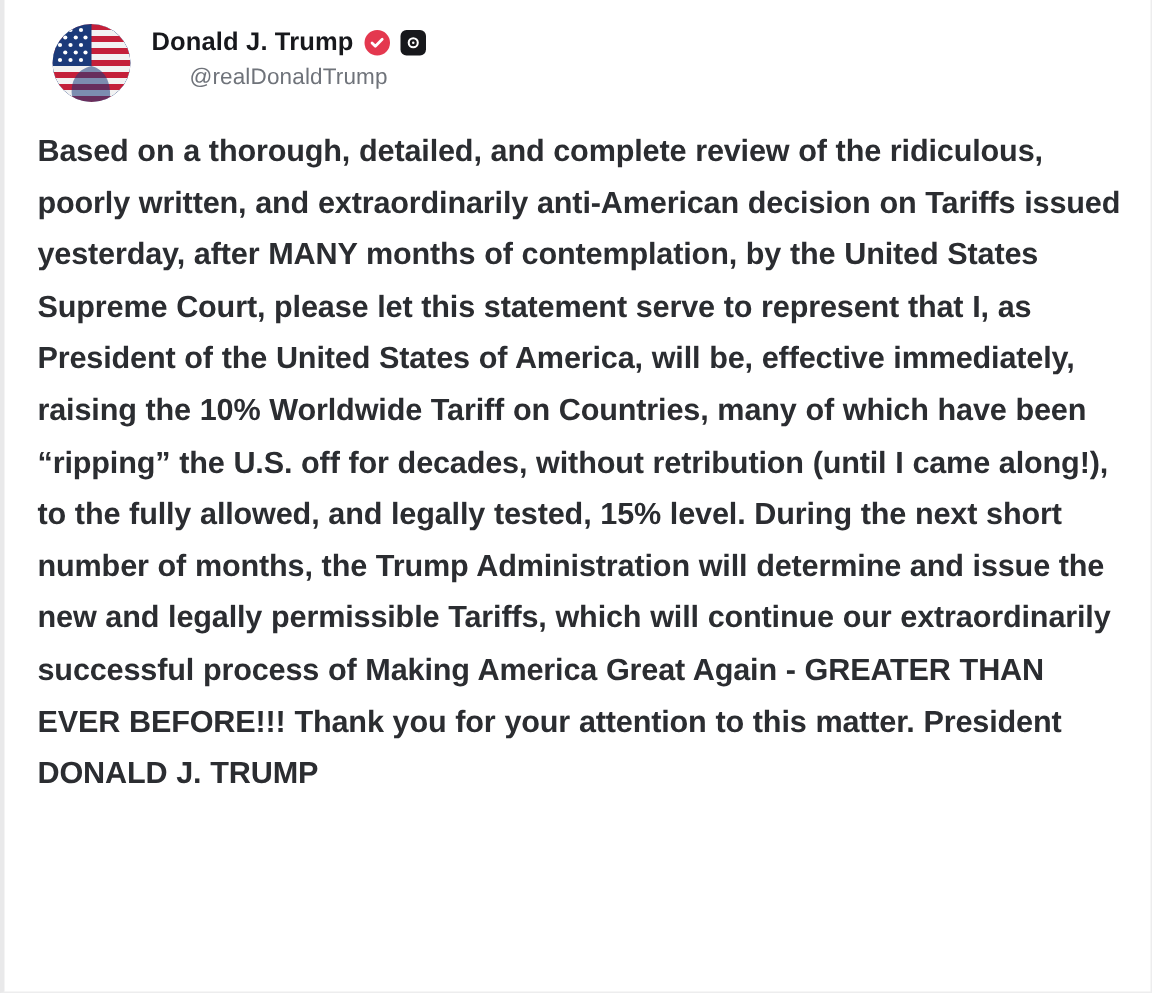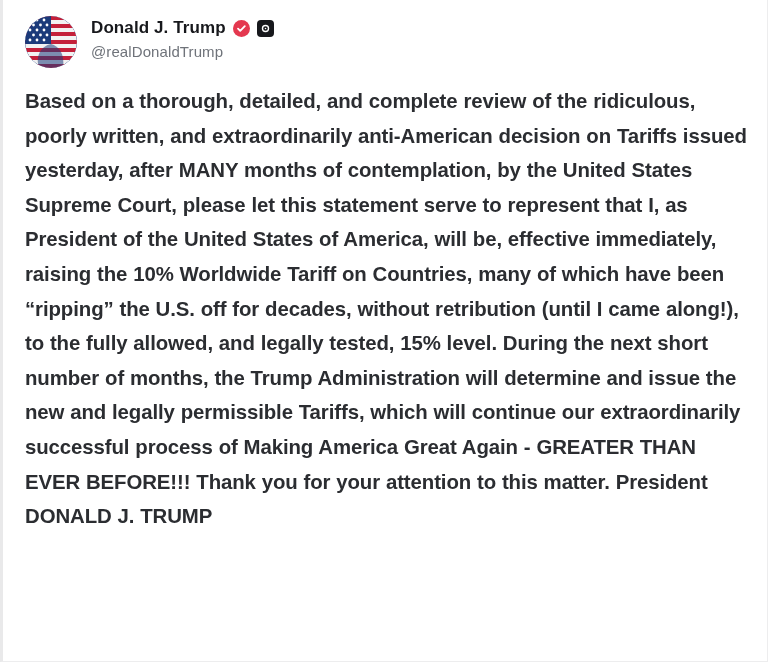--- a/index.html
+++ b/index.html
@@ -22,20 +22,21 @@
     background: #fff;
     border-left: 3px solid #e9e9ea;
     border-right: 1px solid #ededee;
     border-bottom: 1px solid #ededee;
     padding: 0;
   }
   .post-header {
     display: flex;
     align-items: flex-start;
     padding: 16px 2px 8px 22px;
+    margin-left: 10px;
   }
   .avatar {
     width: 52px;
     height: 52px;
     border-radius: 50%;
     overflow: hidden;
     flex: 0 0 52px;
     background: #1b3a7a;
     position: relative;
   }
@@ -78,20 +79,21 @@
     align-items: center;
     justify-content: center;
     flex: 0 0 17px;
   }
   .square-badge svg { width: 11px; height: 11px; display:block; }
   .handle {
     margin-top: 5px;
     font-size: 15px;
     color: #6f737a;
     letter-spacing: 0.1px;
+    text-align: center;
   }
   .post-body {
     padding: 8px 20px 0 22px;
     font-size: 20.4px;
     line-height: 34.6px;
     color: #2b2d31;
     letter-spacing: -0.1px;
     word-spacing: 0.3px;
   }
   .post-body p {

